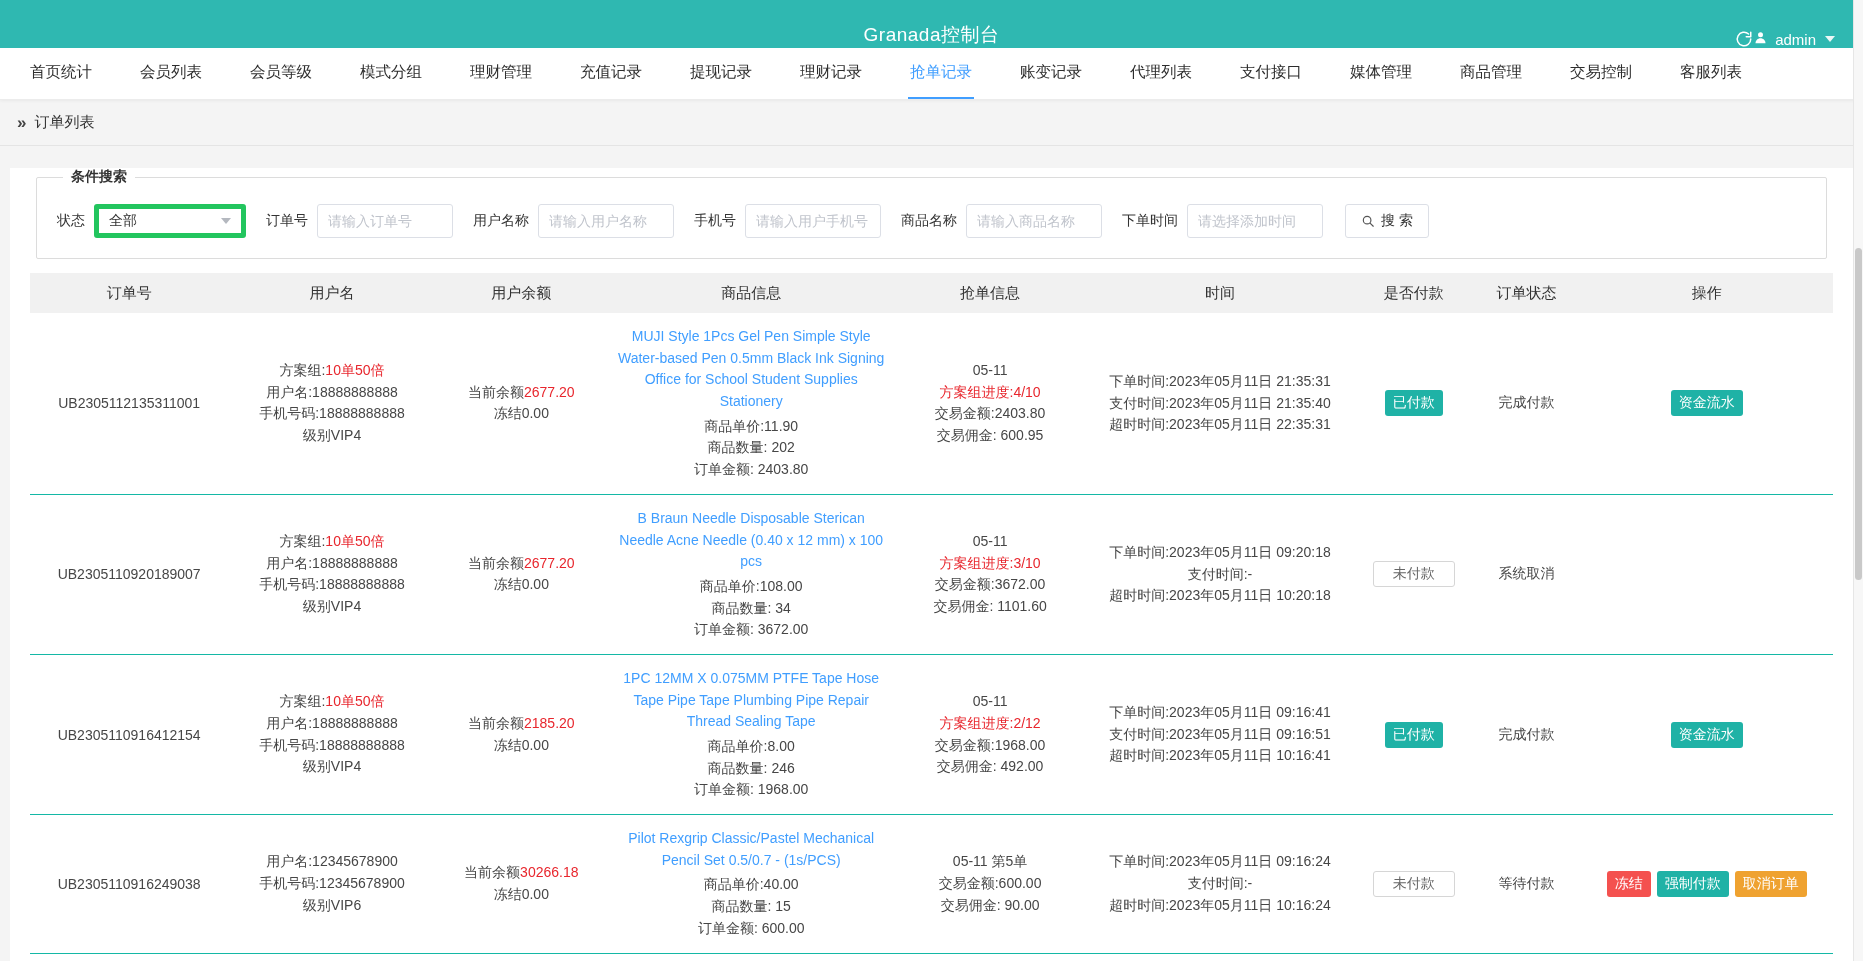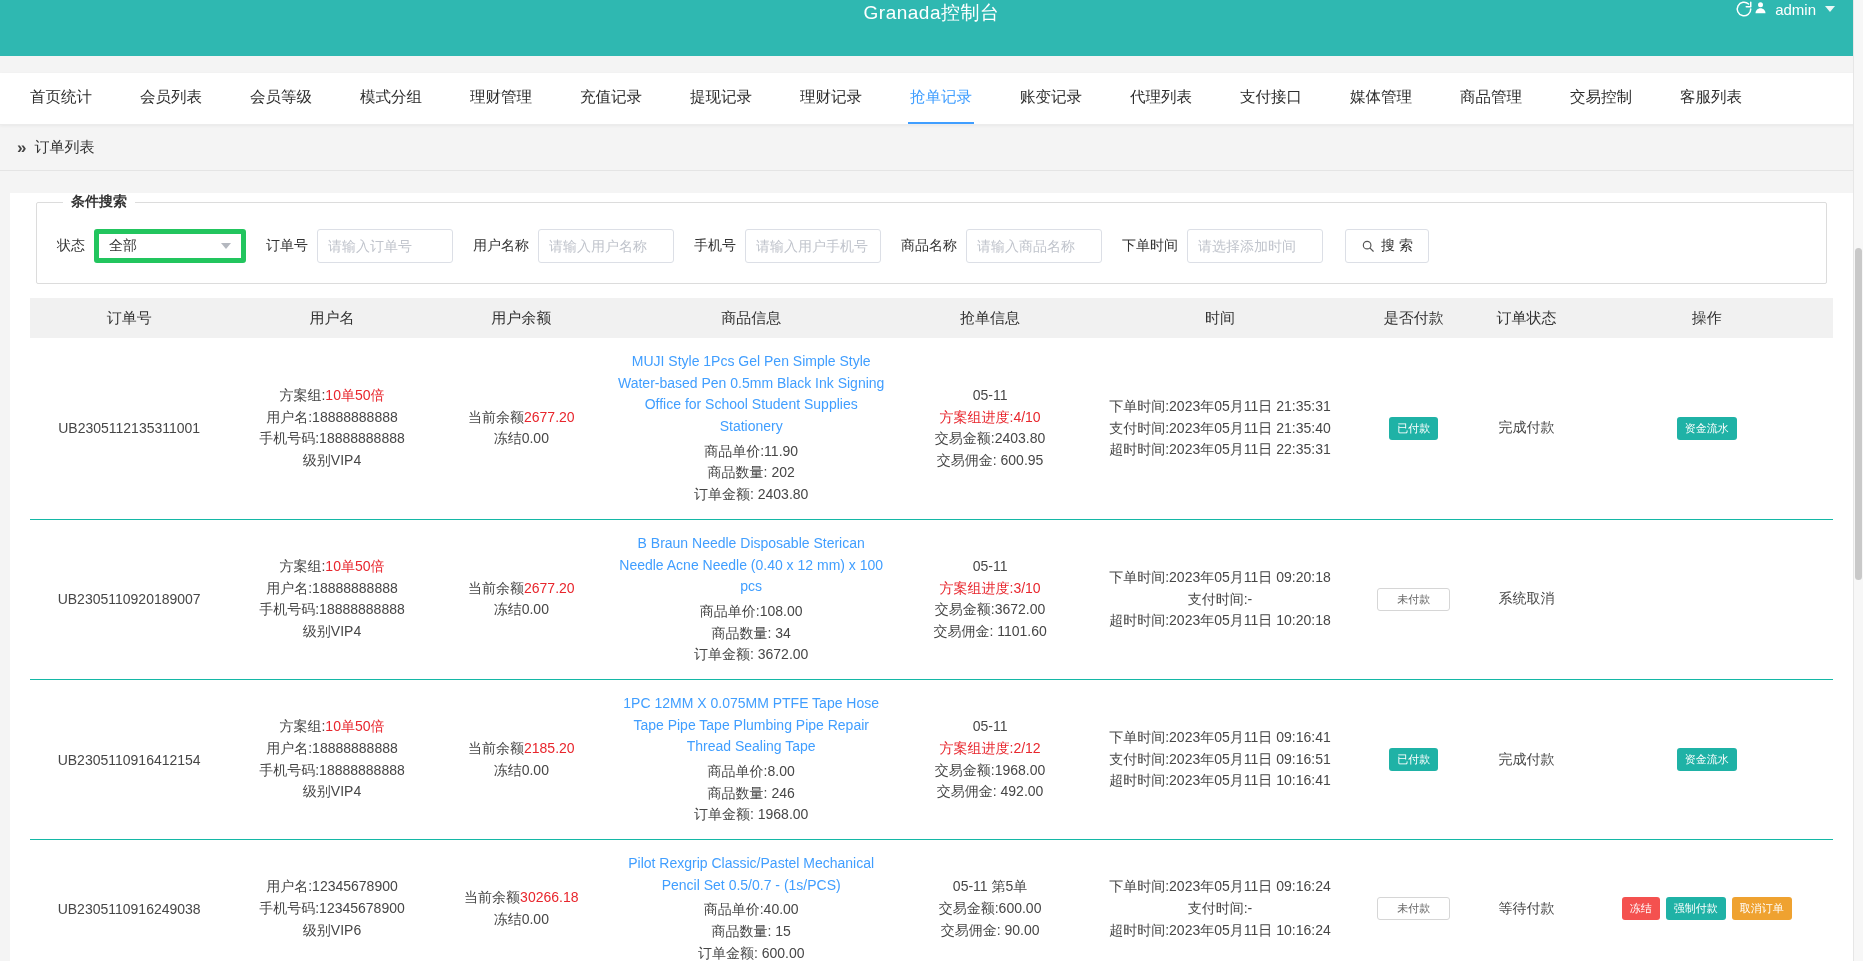--- a/index.html
+++ b/index.html
@@ -6,24 +6,24 @@
   html, body { width: 1863px; height: 961px; overflow: hidden; }
   body {
     font-family: "Liberation Sans", "DejaVu Sans", sans-serif;
     background: #f4f4f4;
     color: #333;
     position: relative;
   }
 
   
   header {
-    height: 56px;
+    height: 48px;
     background: var(--primary, #2fb8b1);
     display: flex;
-    align-items: flex-start;
+    align-items: flex-end;
     position: relative;
   }
   .header-title {
     position: absolute; left: 50%; transform: translateX(-50%);
     color: #fff; font-size: 19px; letter-spacing: .5px;
   }
   .header-right {
     margin-left: auto; display: flex; align-items: center;
     padding-right: 28px; color: #fff;
   }
@@ -35,21 +35,20 @@
     border-top: 6px solid #eaf7f6;
   }
 
   
   nav {
     background: #fff; height: 52px;
     display: flex; align-items: stretch;
     padding-left: 6px;
     border-bottom: 1px solid #ececec;
     box-shadow: 0 1px 3px rgba(0,0,0,.05);
-    margin-top: 17px;
   }
   #nav-tabs { display: flex; }
   .tab {
     font-size: 15.5px; color: #2d2d2d; margin: 0 22px;
     display: flex; align-items: center; cursor: pointer;
     border-bottom: 2px solid transparent; padding: 0 2px;
     white-space: nowrap;
   }
   .tab.active { color: var(--link, #409eff); border-bottom-color: var(--link, #409eff); }
 
@@ -113,21 +112,21 @@
   tbody td {
     border-bottom: 1px solid #14b8a6; text-align: center; vertical-align: middle;
     padding: 13px 8px; font-size: 14px; color: #464646; word-wrap: break-word;
   }
   .line { line-height: 1.55; }
   .product-name { color: var(--link, #409eff); cursor: pointer; margin-bottom: 3px; }
   .red { color: var(--red, #e8262d); }
 
   .badge {
     display: inline-block; padding: 4px 8px; border-radius: 3px;
-    font-size: 11px; color: #fff; margin: 2px 3px; white-space: nowrap;
+    font-size: 14px; color: #fff; margin: 2px 3px; white-space: nowrap;
   }
   .badge-teal   { background: var(--teal-badge, #1fb2a6); cursor: pointer; }
   .badge-red    { background: var(--red-badge, #f4514f); cursor: pointer; }
   .badge-orange { background: var(--orange-badge, #efa230); cursor: pointer; }
   .badge-plain  { background: #fff; border: 1px solid #d6d6d6; color: #666; padding: 3px 19px; }
 
   
   .scrollbar {
     position: fixed; right: 0; top: 0; bottom: 0; width: 10px;
     background: #f7f7f7; border-left: 1px solid #e6e6e6;

